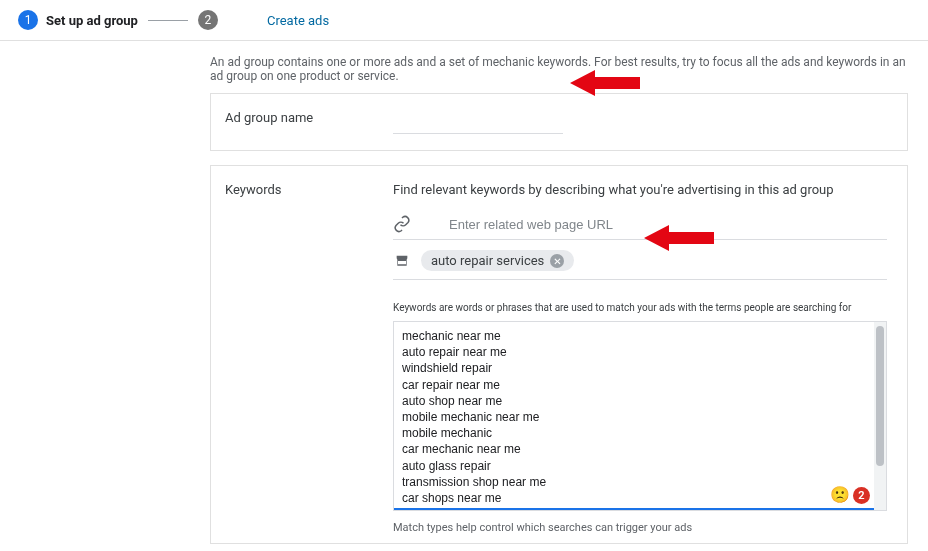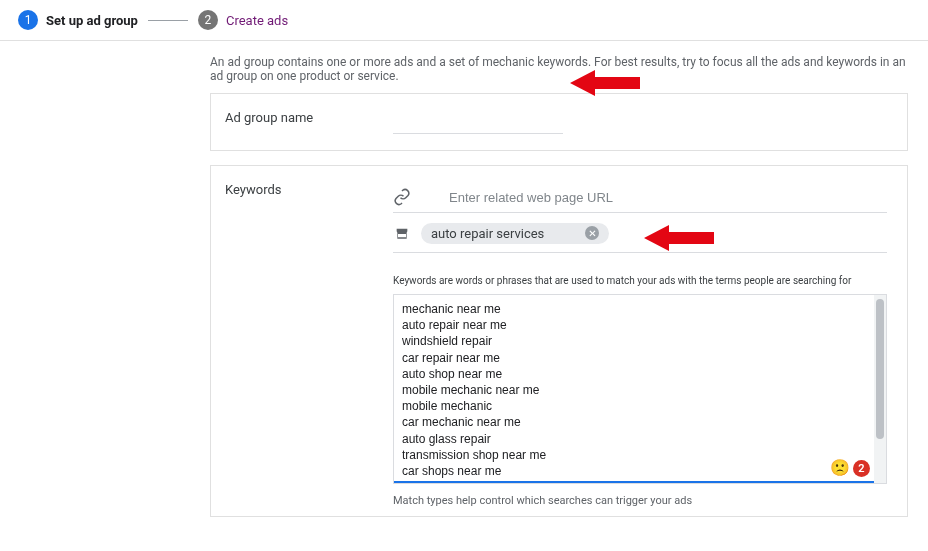--- a/index.html
+++ b/index.html
@@ -31,21 +31,21 @@
       align-items: center;
       justify-content: center;
       font-size: 12px;
       color: #fff;
       margin-right: 8px;
     }
     .step-num.active { background: #1a73e8; }
     .step-num.inactive { background: #757575; }
     .step-label { font-size: 13px; }
     .step-label.active { color: #202124; font-weight: 700; }
-    .step-label.inactive { color: #701a75; }
+    .step-label.inactive { color: #0369a1; margin-left: 41px; }
     .step-line {
       width: 40px;
       height: 1px;
       background: #9aa0a6;
       margin: 0 10px;
     }
     .content {
       padding-left: 210px;
       padding-right: 20px;
     }
@@ -122,23 +122,22 @@
     }
     .url-input::placeholder { color: #80868b; }
     .product-row { padding: 10px 0 8px; }
     .chip {
       background: #e8eaed;
       border-radius: 12px;
       padding: 3px 10px;
       font-size: 13px;
       color: #3c4043;
       display: inline-flex;
-      align-items: flex-start;
+      align-items: flex-end;
       margin-right: 8px;
-      gap: 35px;
     }
     .chip-close {
       margin-left: 6px;
       width: 14px;
       height: 14px;
       border-radius: 50%;
       background: #9aa0a6;
       color: #fff;
       font-size: 10px;
       display: inline-flex;
@@ -234,20 +233,21 @@
   <div class="card">
     <div class="side-label">Ad group name</div>
     <div class="field-area">
       <input class="name-input" type="text" value="" style="">
     </div>
   </div>
 
   <div class="card keywords">
     <div class="side-label">Keywords</div>
     <div class="field-area">
+      <div class="keywords-instr">Find relevant keywords by describing what you're advertising in this ad group</div>
 
       <div class="url-row">
         <span class="icon">
           <svg viewBox="0 0 24 24" width="18" height="18" fill="none" stroke="#5f6368" stroke-width="2">
             <path d="M10 13a5 5 0 0 0 7 0l3-3a5 5 0 0 0-7-7l-1 1"></path>
             <path d="M14 11a5 5 0 0 0-7 0l-3 3a5 5 0 0 0 7 7l1-1"></path>
           </svg>
         </span>
         <input class="url-input" type="text" placeholder="Enter related web page URL" style="">
       </div>

